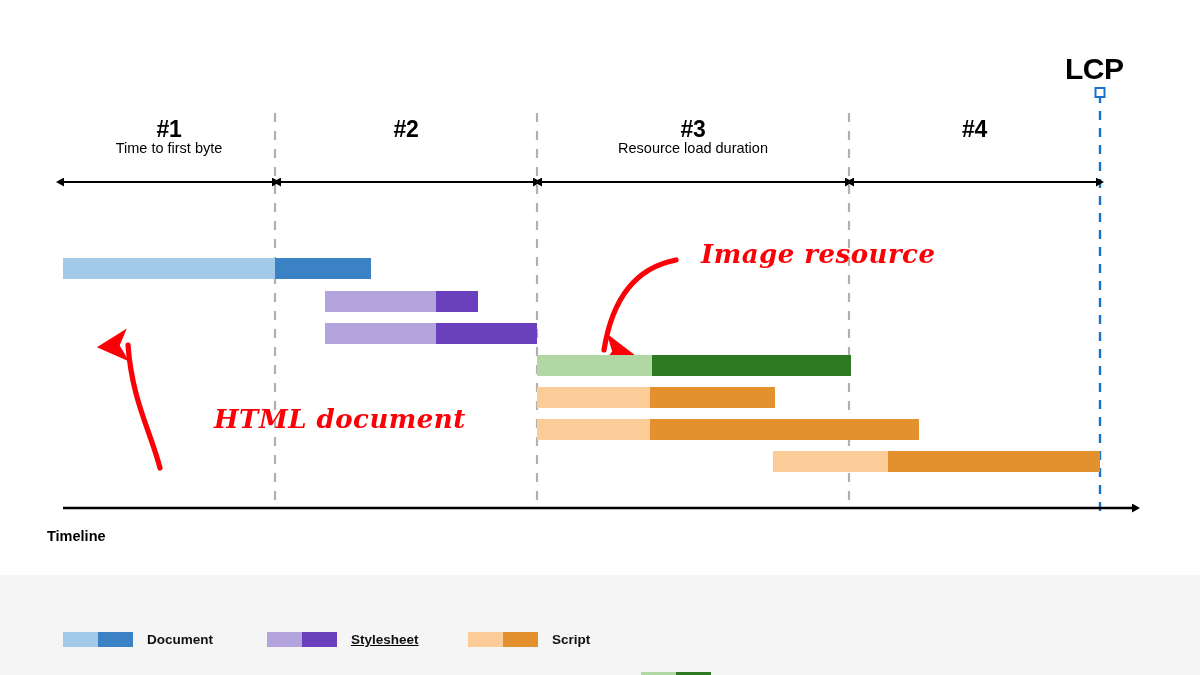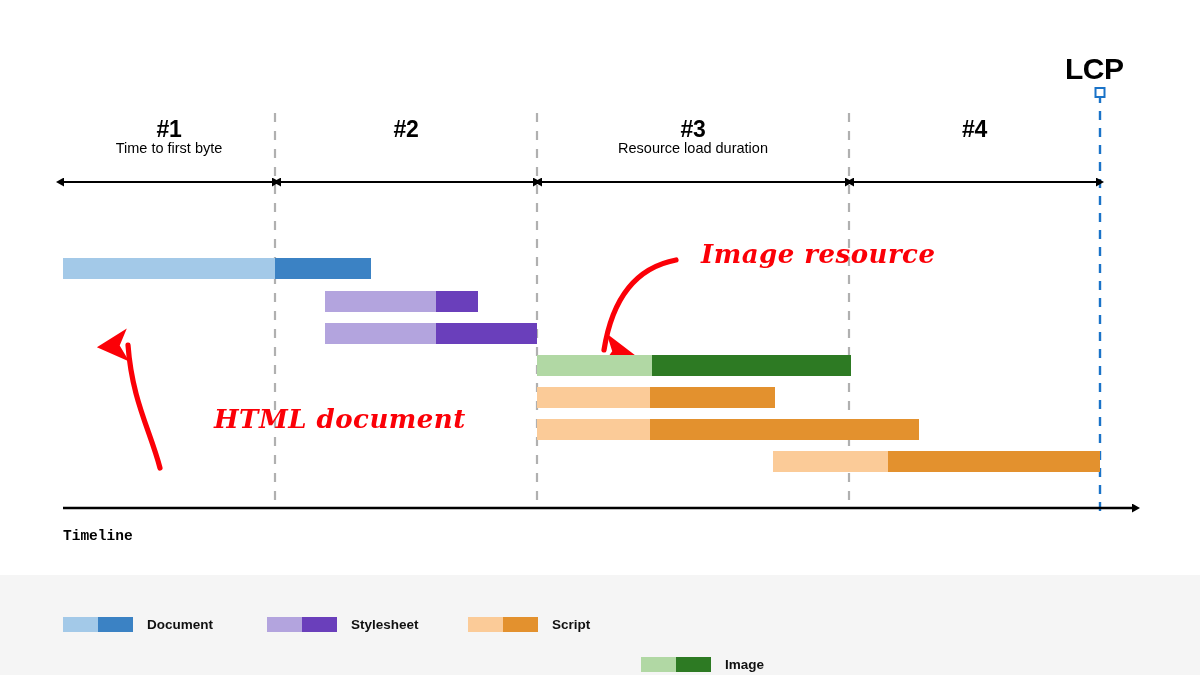--- a/index.html
+++ b/index.html
@@ -94,21 +94,21 @@
     font-style: italic;
     font-weight: bold;
     font-size: 26px;
     white-space: nowrap;
     letter-spacing: 0.5px;
   }
 
   
   .legend-item {
     position: absolute;
-    top: 41px;
+    top: 56px;
     display: flex;
     align-items: center;
     height: 17px;
   }
   .legend-swatch {
     display: flex;
     width: 70px;
     height: 15px;
   }
   .legend-swatch span {
@@ -226,35 +226,35 @@
     </div>
 
     <div class="bar" style="left:773px; top:451px; width:327px;">
       <div class="bar-seg seg-light" style="width:115px; background:#fbcb98;"></div>
       <div class="bar-seg seg-dark" style="width:212px; background:#e3912e;"></div>
     </div>
 
     <div class="annot" style="left:701px; top:239px;">Image resource</div>
     <div class="annot" style="left:214px; top:404px;">HTML document</div>
 
-    <div id="timeline-label" style="left:63px; top:529px;font-family:Liberation Mono, monospace;">Timeline</div>
+    <div id="timeline-label" style="left:47px; top:529px;">Timeline</div>
 
   </div>
 
   <div id="legend-area">
 
     <div class="legend-item" style="left:63px;">
       <span class="legend-swatch">
         <span style="background:#a3c9e8;"></span>
         <span style="background:#3b82c4;"></span>
       </span>
       <span class="legend-text">Document</span>
     </div>
 
-    <div class="legend-item" style="left:267px;">
+    <div class="legend-item" style="left:267px;text-decoration:underline;">
       <span class="legend-swatch">
         <span style="background:#b3a4de;"></span>
         <span style="background:#6a3fbb;"></span>
       </span>
       <span class="legend-text">Stylesheet</span>
     </div>
 
     <div class="legend-item" style="left:468px;">
       <span class="legend-swatch">
         <span style="background:#fbcb98;"></span>

